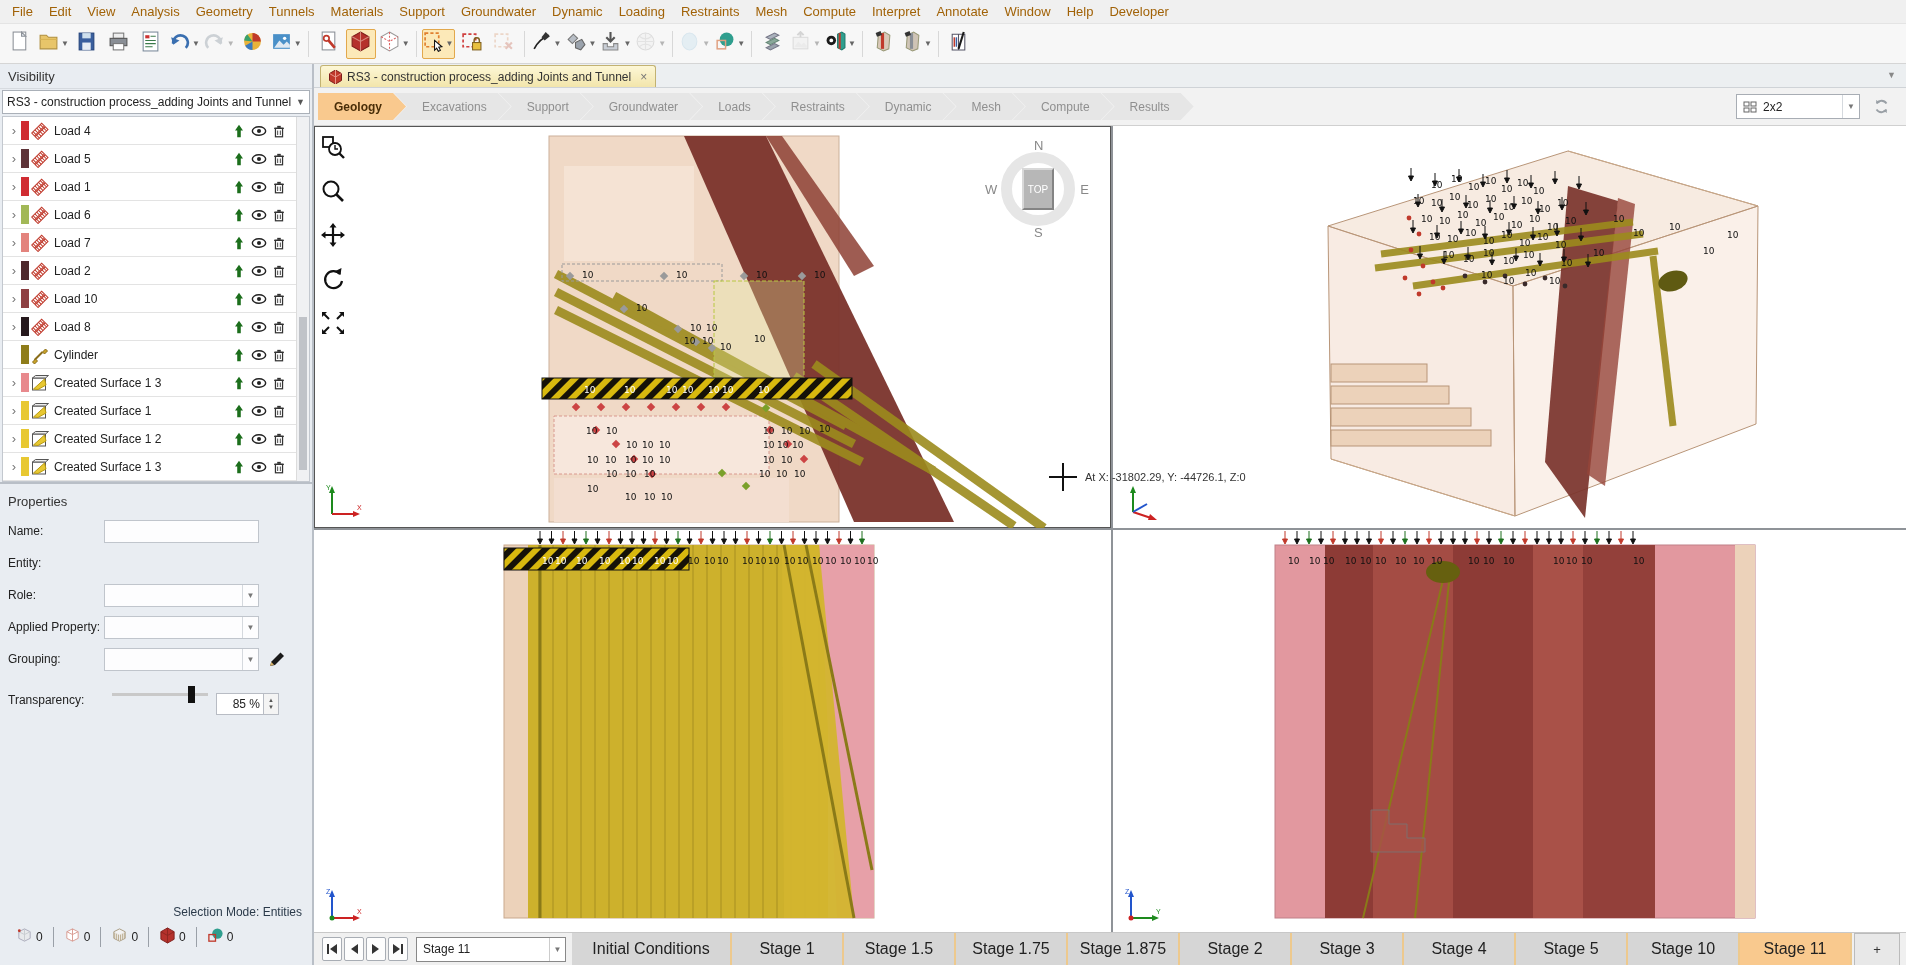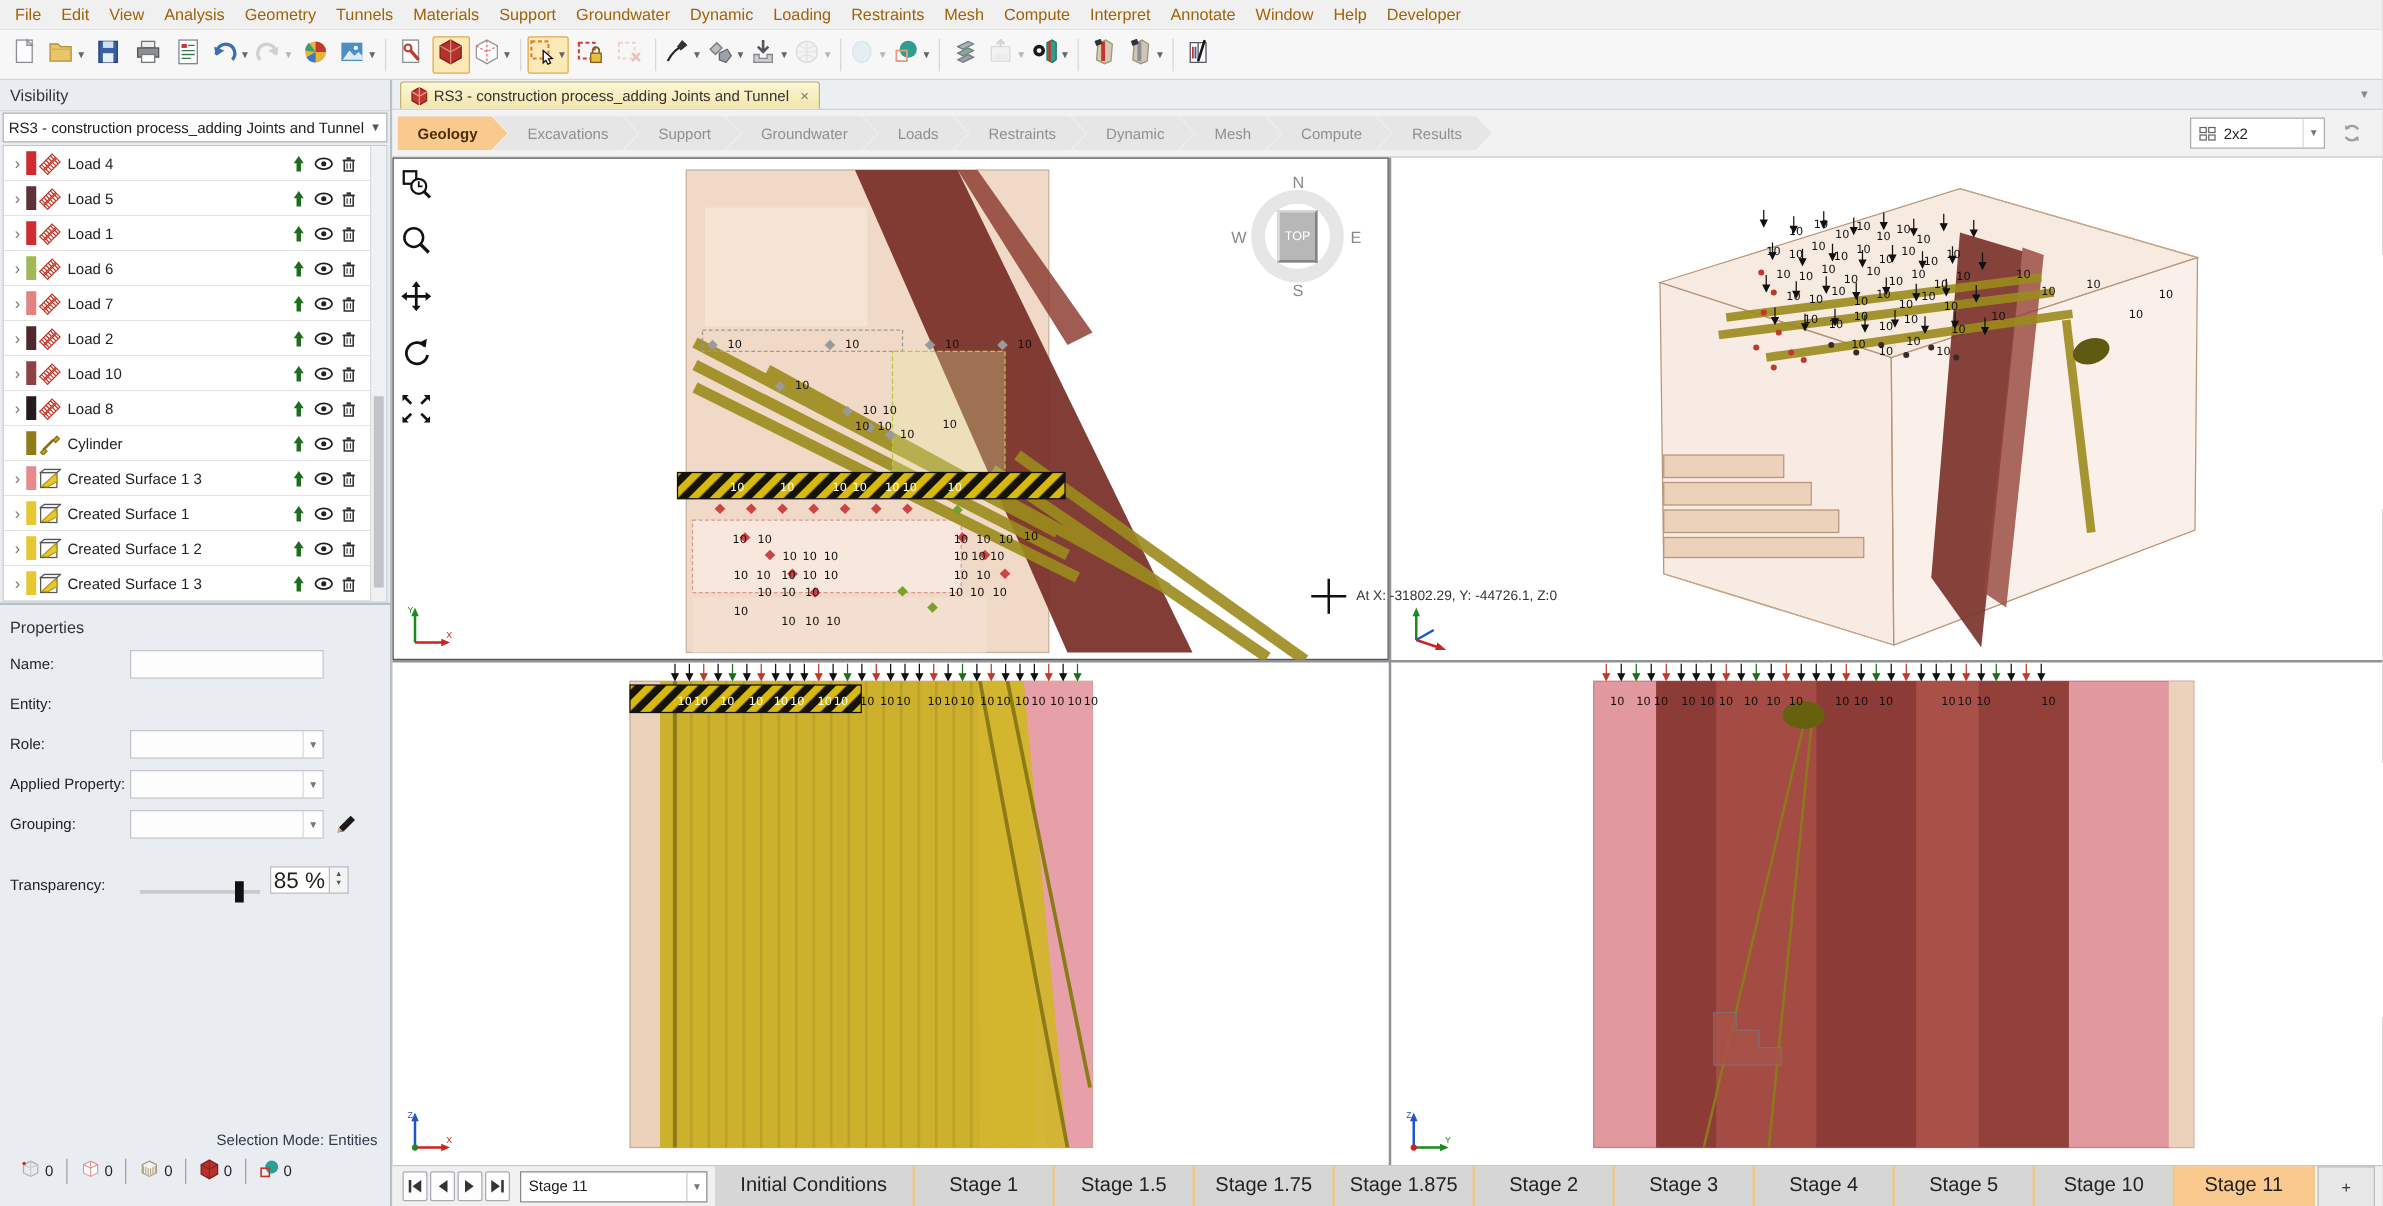--- a/index.html
+++ b/index.html
@@ -35,42 +35,42 @@
   .tree-scroll { position:absolute; right:0; top:0; bottom:0; width:13px; background:#f0f1f3; border-left:1px solid #dcdcdc; }
   .tree-thumb { position:absolute; left:2px; right:2px; top:55%; height:42%; background:#c0c3c8; }
   .splitter { height:6px; border-top:2px solid #b9bfc7; }
   .props { flex:1; padding:4px 8px; }
   .props-title { font-size:13px; color:#333; margin:2px 0 10px; }
   .prop-row { display:flex; align-items:center; margin-bottom:8px; height:24px; }
   .prop-label { width:96px; font-size:12px; color:#222; }
   .prop-input { width:155px; height:23px; background:#fdfdfe; border:1px solid #c0c5cc; display:flex; align-items:center; }
   .prop-input .dd { margin-left:auto; width:16px; height:100%; border-left:1px solid #d5d9de; display:flex; align-items:center; justify-content:center; font-size:8px; color:#777; }
   .pencil-btn { margin-left:8px; width:20px; height:20px; }
-  .trans-row { display:flex; align-items:flex-end; margin-top:22px; }
+  .trans-row { display:flex; align-items:flex-start; margin-top:22px; }
   .slider-track { width:96px; height:3px; background:#c9c9c9; position:relative; margin:0 8px; }
   .slider-thumb { position:absolute; width:7px; height:17px; background:#111; top:-7px; left:79%; }
-  .spin-box { width:48px; height:22px; border:1px solid #b8bcc4; background:#fff; font-size:18px; color:#222; display:flex; align-items:center; justify-content:flex-end; padding-right:3px; }
+  .spin-box { width:48px; height:22px; border:1px solid #b8bcc4; background:#fff; font-size:12px; color:#222; display:flex; align-items:center; justify-content:flex-end; padding-right:3px; }
   .spinner { width:15px; height:22px; border:1px solid #b8bcc4; border-left:none; background:#f4f4f4; display:flex; flex-direction:column; align-items:center; justify-content:center; font-size:6px; color:#555; line-height:7px; }
   .panel-status { height:62px; padding:2px 6px; }
   .sel-mode { text-align:right; font-size:12px; color:#2b3a4a; padding-right:4px; }
   .counters { display:flex; align-items:center; margin-top:8px; }
   .counter { display:flex; align-items:center; gap:3px; font-size:12px; color:#222; padding:0 10px; border-right:1px solid #9aa0a8; }
   .counter:last-child { border-right:none; }
   
   .workspace { flex:1; display:flex; flex-direction:column; background:#eef0f2; }
   .doc-tabbar { height:24px; background:#eceff1; border-bottom:1px solid #cfd3d7; display:flex; align-items:flex-end; padding-left:6px; position:relative; }
   .doc-tab { height:22px; display:flex; align-items:center; gap:5px; padding:0 8px; background:linear-gradient(#fdf7d6,#f2e5ab); border:1px solid #c2b272; border-bottom:none; border-radius:3px 3px 0 0; font-size:12px; color:#333; }
   .doc-close { color:#777; font-size:12px; margin-left:4px; }
   .bar-dd { position:absolute; right:10px; top:6px; font-size:9px; color:#888; }
   .workflow-bar { height:38px; background:#f2f2f2; border-bottom:1px solid #d0d0d0; display:flex; align-items:center; padding-left:4px; }
   .wf-tab { height:27px; display:flex; align-items:center; justify-content:center; font-size:12px; color:#8f8f8f; background:#e6e6e6; padding:0 24px 0 28px; margin-left:-12px; filter:drop-shadow(0 0 1px #bdbdbd); clip-path:polygon(0 0, calc(100% - 13px) 0, 100% 50%, calc(100% - 13px) 100%, 0 100%, 13px 50%); }
   .wf-tab.first { margin-left:0; clip-path:polygon(0 0, calc(100% - 13px) 0, 100% 50%, calc(100% - 13px) 100%, 0 100%); padding-left:16px; }
   .wf-tab.active { background:#f9c98e; color:#4a2e08; font-weight:bold; }
   .wf-right { margin-left:auto; display:flex; align-items:center; gap:8px; margin-right:12px; }
-  .grid-combo { width:108px; height:25px; background:#fff; border:1px solid #a8adb4; display:flex; align-items:center; font-size:12px; color:#222; padding-left:6px; gap:6px; }
+  .grid-combo { width:124px; height:25px; background:#fff; border:1px solid #a8adb4; display:flex; align-items:center; font-size:12px; color:#222; padding-left:6px; gap:6px; }
   .grid-combo .dd { margin-left:auto; width:17px; height:100%; border-left:1px solid #d5d9de; display:flex; align-items:center; justify-content:center; font-size:8px; color:#777; }
   .refresh-btn { width:26px; height:25px; display:flex; align-items:center; justify-content:center; }
   
   .viewports { position:relative; height:806px; display:grid; grid-template-columns:797px 1fr; grid-template-rows:402px 1fr; gap:2px; background:#8f9398; }
   .vp { background:#fff; position:relative; overflow:hidden; }
   .vp.active-vp { outline:1px solid #555; outline-offset:-1px; }
   .vp svg.scene { position:absolute; inset:0; }
   .vp-tools { position:absolute; left:6px; top:8px; display:flex; flex-direction:column; gap:14px; z-index:3; }
   .vp-tools svg { width:26px; height:26px; }
   .triad { position:absolute; left:10px; bottom:8px; z-index:3; }

